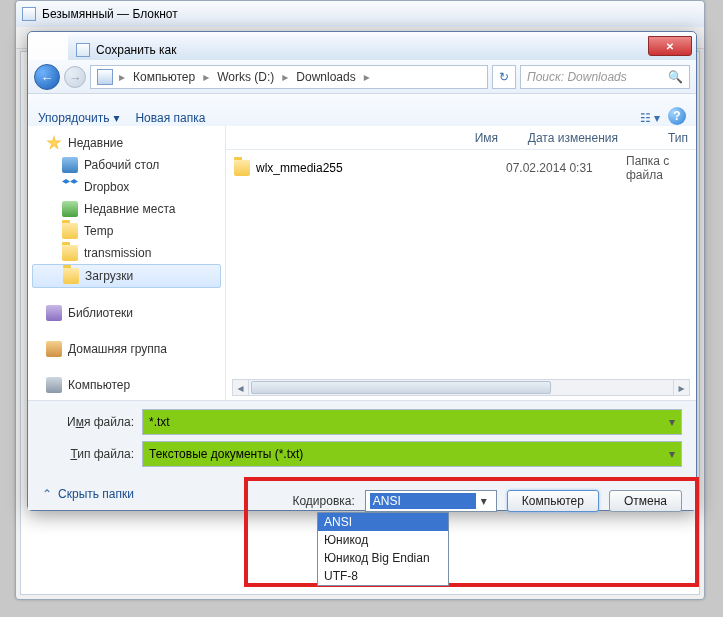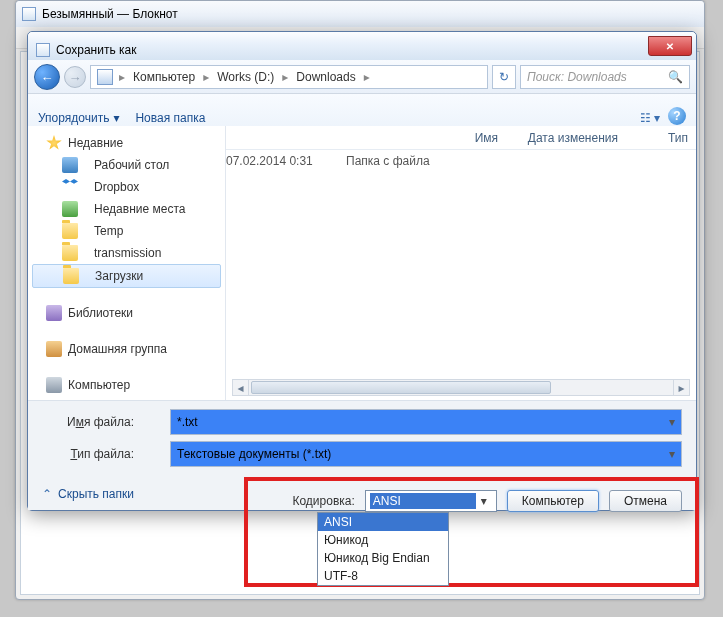--- a/index.html
+++ b/index.html
@@ -8,21 +8,21 @@
 
 .notepad-window { position: absolute; left: 15px; top: 0; width: 690px; height: 600px; background: #f0f0f0; border: 1px solid #9ba7b7; border-radius: 4px; box-shadow: 0 0 3px rgba(0,0,0,0.2); }
 .notepad-titlebar { height: 26px; background: linear-gradient(#f8fafd,#e1eaf6); display: flex; align-items: center; padding: 0 6px; border-radius: 4px 4px 0 0; }
 .notepad-icon { width: 14px; height: 14px; background: linear-gradient(#fff,#d7e6f5); border: 1px solid #7a9ecd; margin-right: 6px; }
 .notepad-menubar { height: 22px; background: #f3f3f3; border-bottom: 1px solid #d9d9d9; display: flex; align-items: center; padding: 0 4px; gap: 2px; }
 .notepad-menubar span { padding: 2px 8px; color: #333; cursor: default; }
 .notepad-body { position: absolute; left: 4px; right: 4px; top: 50px; bottom: 4px; background: #fff; border: 1px solid #c7d2de; }
 
 
 .dialog { position: absolute; left: 27px; top: 31px; width: 670px; height: 480px; background: linear-gradient(#fefefe,#e9eef5); border: 1px solid #5b7aa5; border-radius: 5px; box-shadow: 0 4px 20px rgba(0,0,0,0.4); }
-.dialog-titlebar { height: 28px; background: linear-gradient(#fcfdff 0%, #e9f1fb 40%, #d6e4f3 100%); display: flex; align-items: center; padding: 8px 0 0 8px; border-radius: 5px 5px 0 0; }
+.dialog-titlebar { height: 28px; background: linear-gradient(#fcfdff 0%, #e9f1fb 40%, #d6e4f3 100%); display: flex; align-items: center; padding: 8px 0 0 8px; border-radius: 5px 5px 0 0; margin-left: 40px; }
 .dialog-titlebar .notepad-icon { margin-right: 6px; }
 .dialog-close { margin-left: auto; width: 44px; height: 20px; background: linear-gradient(#e88,#c33); border: 1px solid #8c2a2a; border-radius: 0 0 3px 3px; color: #fff; display: flex; align-items: center; justify-content: center; font-size: 10px; font-weight: bold; margin-right: 4px; margin-top: -8px; }
 
 
 .nav { height: 34px; background: linear-gradient(#f7fafe,#e9f0f9); border-bottom: 1px solid #cfd8e3; display: flex; align-items: center; padding: 0 6px; gap: 4px; }
 .nav-back, .nav-fwd { width: 26px; height: 26px; border-radius: 50%; display: flex; align-items: center; justify-content: center; font-size: 13px; color: #fff; }
 .nav-back { background: radial-gradient(circle at 30% 30%, #6fb3ff, #1a5fb4); border: 1px solid #2a5f9e; }
 .nav-fwd { background: radial-gradient(circle at 30% 30%, #e8eef5, #c8d4e2); border: 1px solid #b0bdcc; color: #97a4b4; width: 22px; height: 22px; }
 .breadcrumb { flex: 1; height: 24px; background: #fff; border: 1px solid #b4c5da; display: flex; align-items: center; padding: 0 2px; }
 .bc-seg { padding: 0 6px; color: #333; }
@@ -36,21 +36,21 @@
 .toolbar { height: 48px; background: linear-gradient(#f8fbff,#e9f1fa); border-bottom: 1px solid #d6e0ec; display: flex; align-items: center; padding: 0 10px; gap: 16px; }
 .tb-item { color: #1a4d8f; display: flex; align-items: center; gap: 4px; }
 .tb-right { margin-left: auto; display: flex; gap: 6px; }
 .tb-btn { width: 24px; height: 22px; border: 1px solid transparent; display: flex; align-items: center; justify-content: center; color: #3a6fb0; }
 .help-btn { width: 18px; height: 18px; border-radius: 50%; background: radial-gradient(circle at 30% 30%, #a6d5ff, #2a7fd4); color: #fff; font-weight: bold; display: flex; align-items: center; justify-content: center; }
 
 
 .content { position: absolute; left: 0; right: 0; top: 94px; bottom: 110px; display: flex; background: #fff; }
 .sidebar { width: 198px; border-right: 1px solid #e1e7ef; padding: 6px 0; overflow: hidden; }
 .sb-group-label { display: flex; align-items: center; gap: 6px; padding: 3px 10px 3px 18px; color: #333; }
-.sb-item { display: flex; align-items: center; gap: 16px; padding: 3px 10px 3px 34px; color: #333; }
+.sb-item { display: flex; align-items: center; gap: 6px; padding: 3px 10px 3px 34px; color: #333; }
 .sb-item.selected { background: linear-gradient(#eaf3ff,#d6e8ff); border: 1px solid #b0d0f0; border-radius: 2px; margin: 0 4px; padding-left: 30px; }
 .sb-icon { width: 16px; height: 16px; display: inline-block; }
 .ic-star { background: radial-gradient(circle,#ffd76a,#f5b20a); clip-path: polygon(50% 0,61% 35%,98% 35%,68% 57%,79% 91%,50% 70%,21% 91%,32% 57%,2% 35%,39% 35%); }
 .ic-desktop { background: linear-gradient(#8fc2f0,#3a7fc0); border-radius: 2px; }
 .ic-dropbox { background: #2a7fd4; clip-path: polygon(25% 0,50% 15%,25% 30%,0 15%,25% 0,75% 0,100% 15%,75% 30%,50% 15%,75% 0); }
 .ic-recent { background: linear-gradient(#a8e0a0,#4aa040); border-radius: 2px; }
 .ic-folder { background: linear-gradient(#ffe9a8,#f5c94a); border-radius: 1px 1px 2px 2px; position: relative; }
 .ic-folder::before { content:""; position:absolute; top:-3px; left:0; width:8px; height:3px; background:#f5c94a; border-radius:1px 1px 0 0; }
 .ic-lib { background: linear-gradient(#c9b8e8,#8a6fc0); border-radius: 2px; }
 .ic-home { background: linear-gradient(#f5d090,#d09040); border-radius: 2px; }
@@ -68,24 +68,24 @@
 .lr-date { width: 120px; color: #555; }
 .lr-type { flex: 1; color: #555; }
 .hscroll { position: absolute; left: 6px; right: 6px; bottom: 4px; height: 17px; background: #f0f2f5; border: 1px solid #d2d9e2; }
 .hscroll .thumb { position: absolute; left: 18px; top: 1px; width: 300px; height: 13px; background: linear-gradient(#e8eef5,#cdd8e4); border: 1px solid #b5c3d3; border-radius: 2px; }
 .hscroll .arr { position: absolute; top: 0; width: 16px; height: 15px; display: flex; align-items: center; justify-content: center; color: #6a7d93; }
 .hscroll .arr.l { left: 0; border-right: 1px solid #d2d9e2; }
 .hscroll .arr.r { right: 0; border-left: 1px solid #d2d9e2; }
 
 
 .bottom { position: absolute; left: 0; right: 0; bottom: 0; height: 110px; background: #f0f3f7; border-top: 1px solid #dbe2eb; padding: 8px 14px; }
-.field-row { display: flex; align-items: center; margin-bottom: 6px; gap: 28px; }
+.field-row { display: flex; align-items: center; margin-bottom: 6px; }
 .field-label { width: 100px; text-align: right; padding-right: 8px; color: #333; }
 .field-label .ul { text-decoration: underline; }
-.field-input { flex: 1; height: 22px; border: 1px solid #aebccf; background: #3b82f6; padding: 12px 6px; display: flex; align-items: center; }
+.field-input { flex: 1; height: 22px; border: 1px solid #aebccf; background: #84cc16; padding: 12px 6px; display: flex; align-items: center; }
 .field-input.combo::after { content: "▾"; margin-left: auto; color: #555; }
 .actions { display: flex; align-items: center; margin-top: 8px; }
 .hide-folders { color: #1a4d8f; display: flex; align-items: center; gap: 6px; }
 .hide-folders .chev { color: #3a6fb0; }
 .enc-area { margin-left: auto; display: flex; align-items: center; gap: 10px; margin-top: 15px; }
 .enc-label { color: #333; }
 .enc-combo { width: 132px; height: 22px; border: 1px solid #7a8fa8; background: #fff; display: flex; align-items: center; padding: 0 4px; position: relative; }
 .enc-combo .sel { background: #3a76d0; color: #fff; padding: 1px 3px; flex: 1; }
 .enc-combo .dd { width: 16px; text-align: center; color: #444; }
 .btn { height: 22px; padding: 0 14px; background: linear-gradient(#fdfdfd,#e4e9ef); border: 1px solid #8a9bb0; border-radius: 3px; color: #222; display: flex; align-items: center; }
@@ -203,20 +203,24 @@
         </div>
     </div>
 
     <div class="list">
       <div class="list-header">
         <div class="lh-col lh-name">Имя</div>
         <div class="lh-col lh-date">Дата изменения</div>
         <div class="lh-col lh-type">Тип</div>
       </div>
       <div class="list-row">
+        <div class="lr-name">
+            <span class="sb-icon ic-folder"></span>
+            <span>wlx_mmedia255</span>
+          </div>
         <div class="lr-date">07.02.2014 0:31</div>
         <div class="lr-type">Папка с файла</div>
       </div>
       <div class="hscroll">
         <div class="arr l">◂</div>
         <div class="thumb"></div>
         <div class="arr r">▸</div>
       </div>
     </div>
   </div>

